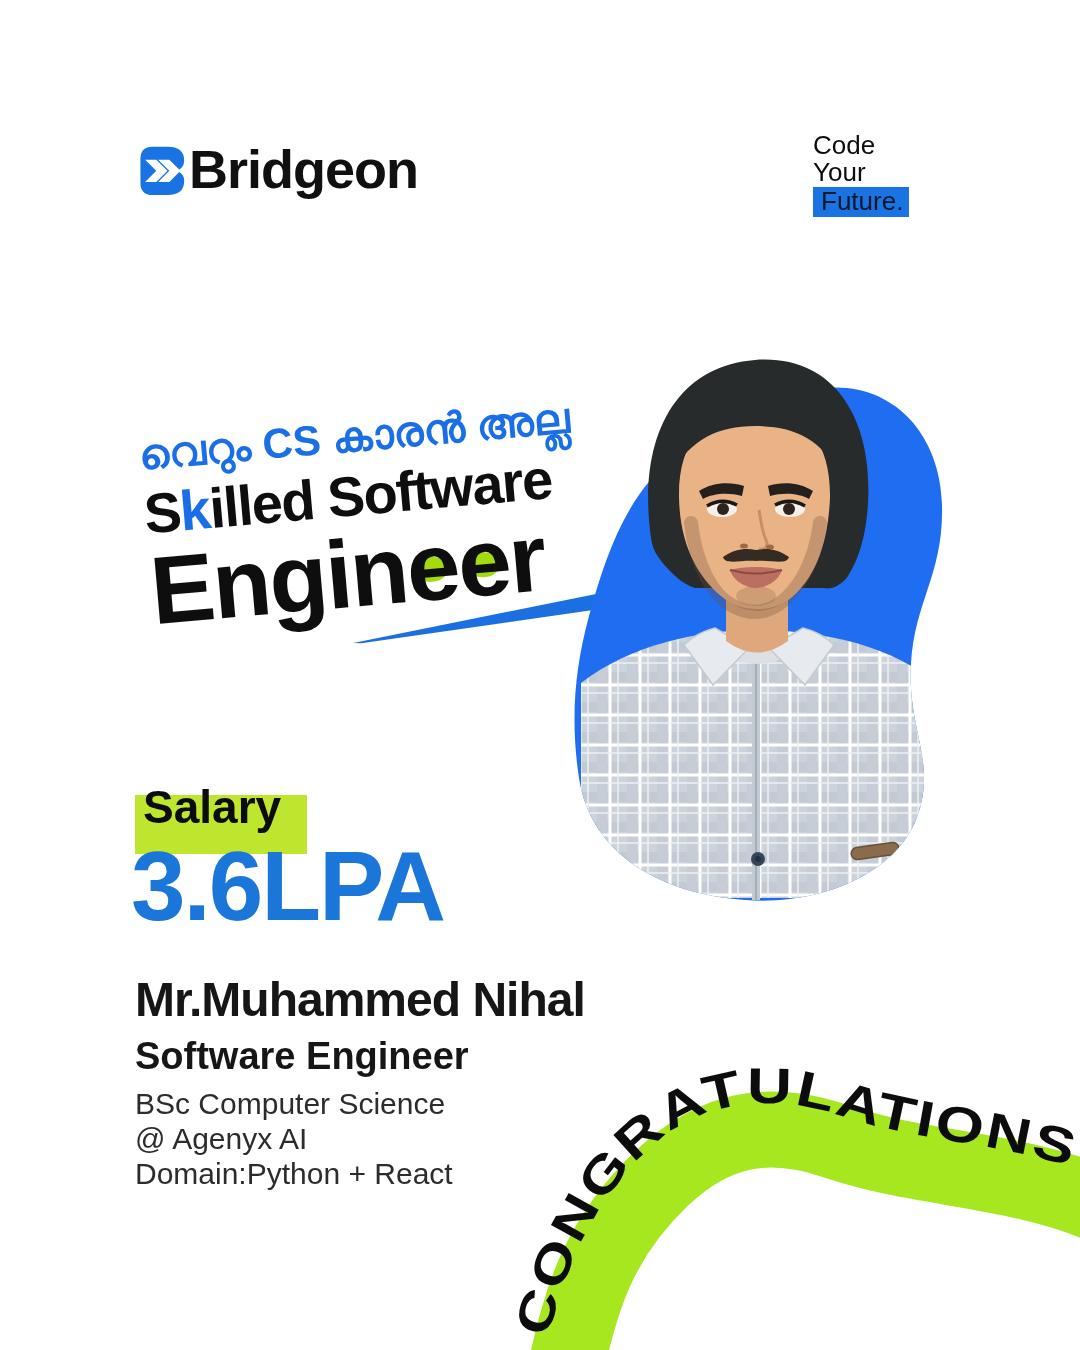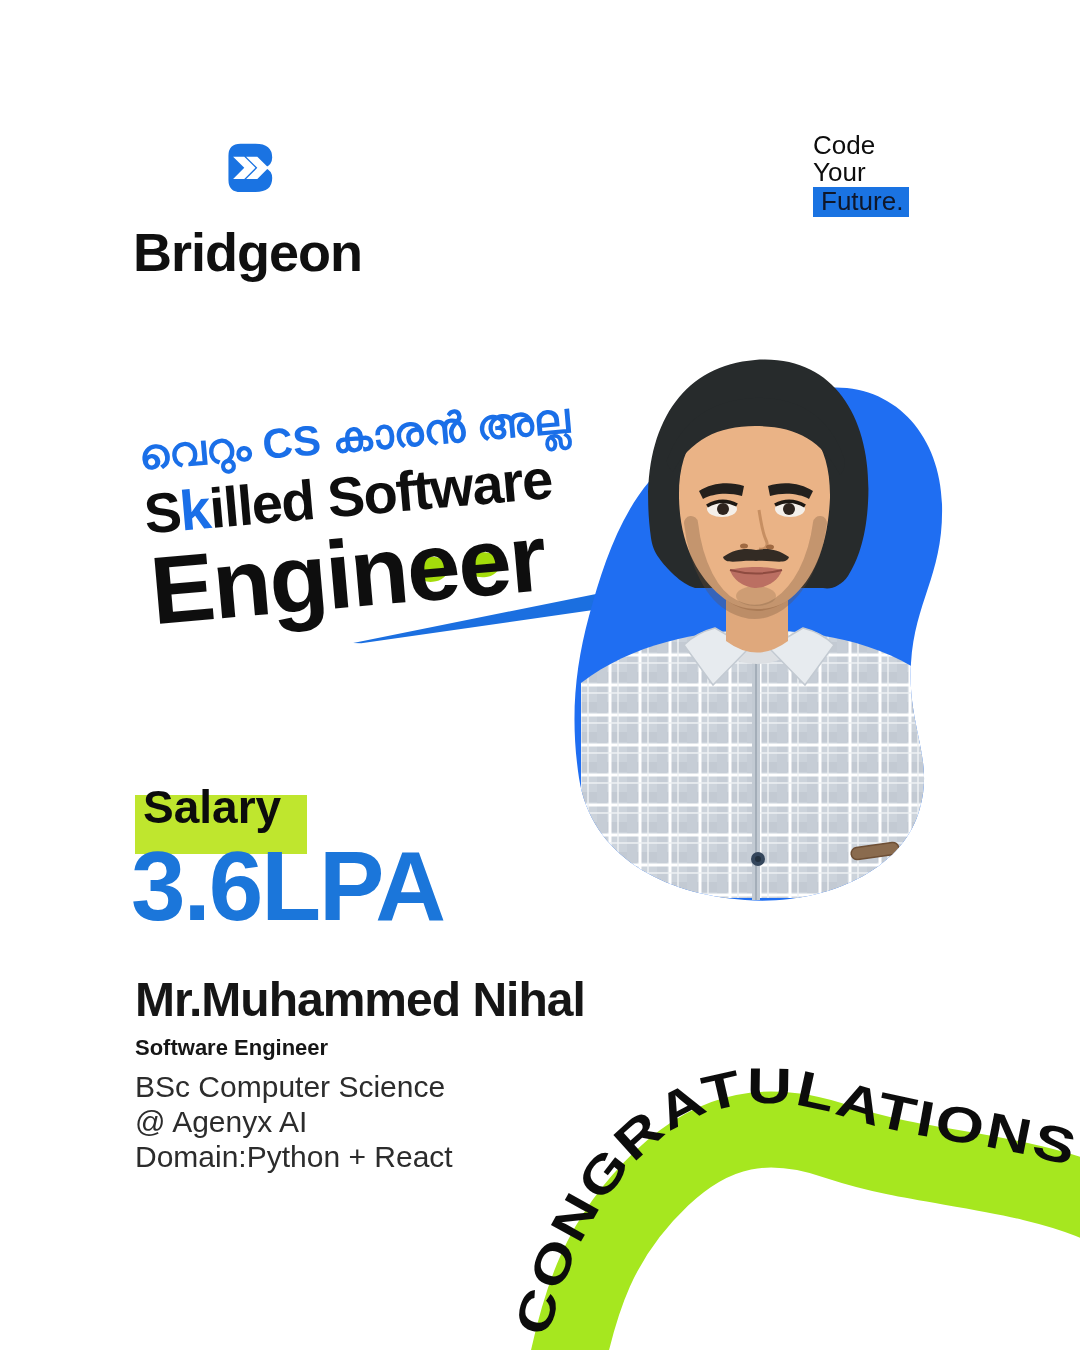--- a/index.html
+++ b/index.html
@@ -1,21 +1,21 @@
 <!DOCTYPE html>
 <html><head>
 <meta charset="utf-8">
 <style>
   html,body{margin:0;padding:0;background:#ffffff;}
   .canvas{
     position:relative;width:1080px;height:1350px;overflow:hidden;
     background:#ffffff;font-family:"Liberation Sans",sans-serif;
   }
   
-  .logo{position:absolute;left:133px;top:138px;display:flex;align-items:center;gap:27px;flex-direction:column;}
+  .logo{position:absolute;left:133px;top:138px;display:flex;align-items:center;gap:2px;}
   .logo-text{font-size:54px;font-weight:700;color:#101010;letter-spacing:-1px;}
   .cyf{position:absolute;left:813px;top:132px;font-size:26px;line-height:27px;font-weight:400;color:#0d0d0d;}
   .cyf .hl{display:inline-block;background:#1a73e2;color:#0f172a;padding:1px 6px 2px 8px;margin-top:1px;}
   
   .hero{position:absolute;left:137px;top:432px;transform:rotate(-5deg);transform-origin:left top;z-index:2;}
   .mal{font-size:42px;font-weight:700;color:#1a6fe8;letter-spacing:0;white-space:nowrap;}
   .skilled{font-size:56px;font-weight:700;color:#0e0e0e;letter-spacing:-1.5px;margin-top:2px;white-space:nowrap;}
   .skilled .blue-k{color:#1a6fe8;}
   .engineer{font-size:96px;font-weight:700;color:#0e0e0e;letter-spacing:-2px;line-height:1.02;margin-top:-4px;white-space:nowrap;}
   .green-e{position:relative;display:inline-block;}
@@ -29,21 +29,21 @@
   
   .salary-label{
     position:absolute;left:135px;top:778px;font-size:46px;font-weight:700;color:#0c0c0c;
     background:linear-gradient(rgba(0,0,0,0) 22%, #bfe62e 22%);
     padding:2px 26px 20px 8px;z-index:2;
   }
   .salary-value{position:absolute;left:131px;top:830px;font-size:98px;font-weight:700;color:#1b76da;letter-spacing:-2px;z-index:2;text-align:right;}
   
   .details{position:absolute;left:135px;top:972px;z-index:2;color:#161616;}
   .cand-name{font-size:48px;font-weight:700;letter-spacing:-1px;}
-  .cand-role{font-size:22px;font-weight:700;margin-top:8px;}
+  .cand-role{font-size:38px;font-weight:700;margin-top:8px;}
   .cand-meta{font-size:30px;font-weight:400;color:#2c2c2c;line-height:35px;margin-top:8px;}
   
   .ribbon{position:absolute;left:0;top:0;z-index:4;pointer-events:none;}
   .ribbon text{font-family:"Liberation Sans",sans-serif;font-weight:700;font-size:50px;fill:#0c0c0c;letter-spacing:2px;}
 </style>
 </head>
 <body>
 
 <div class="canvas">
 

